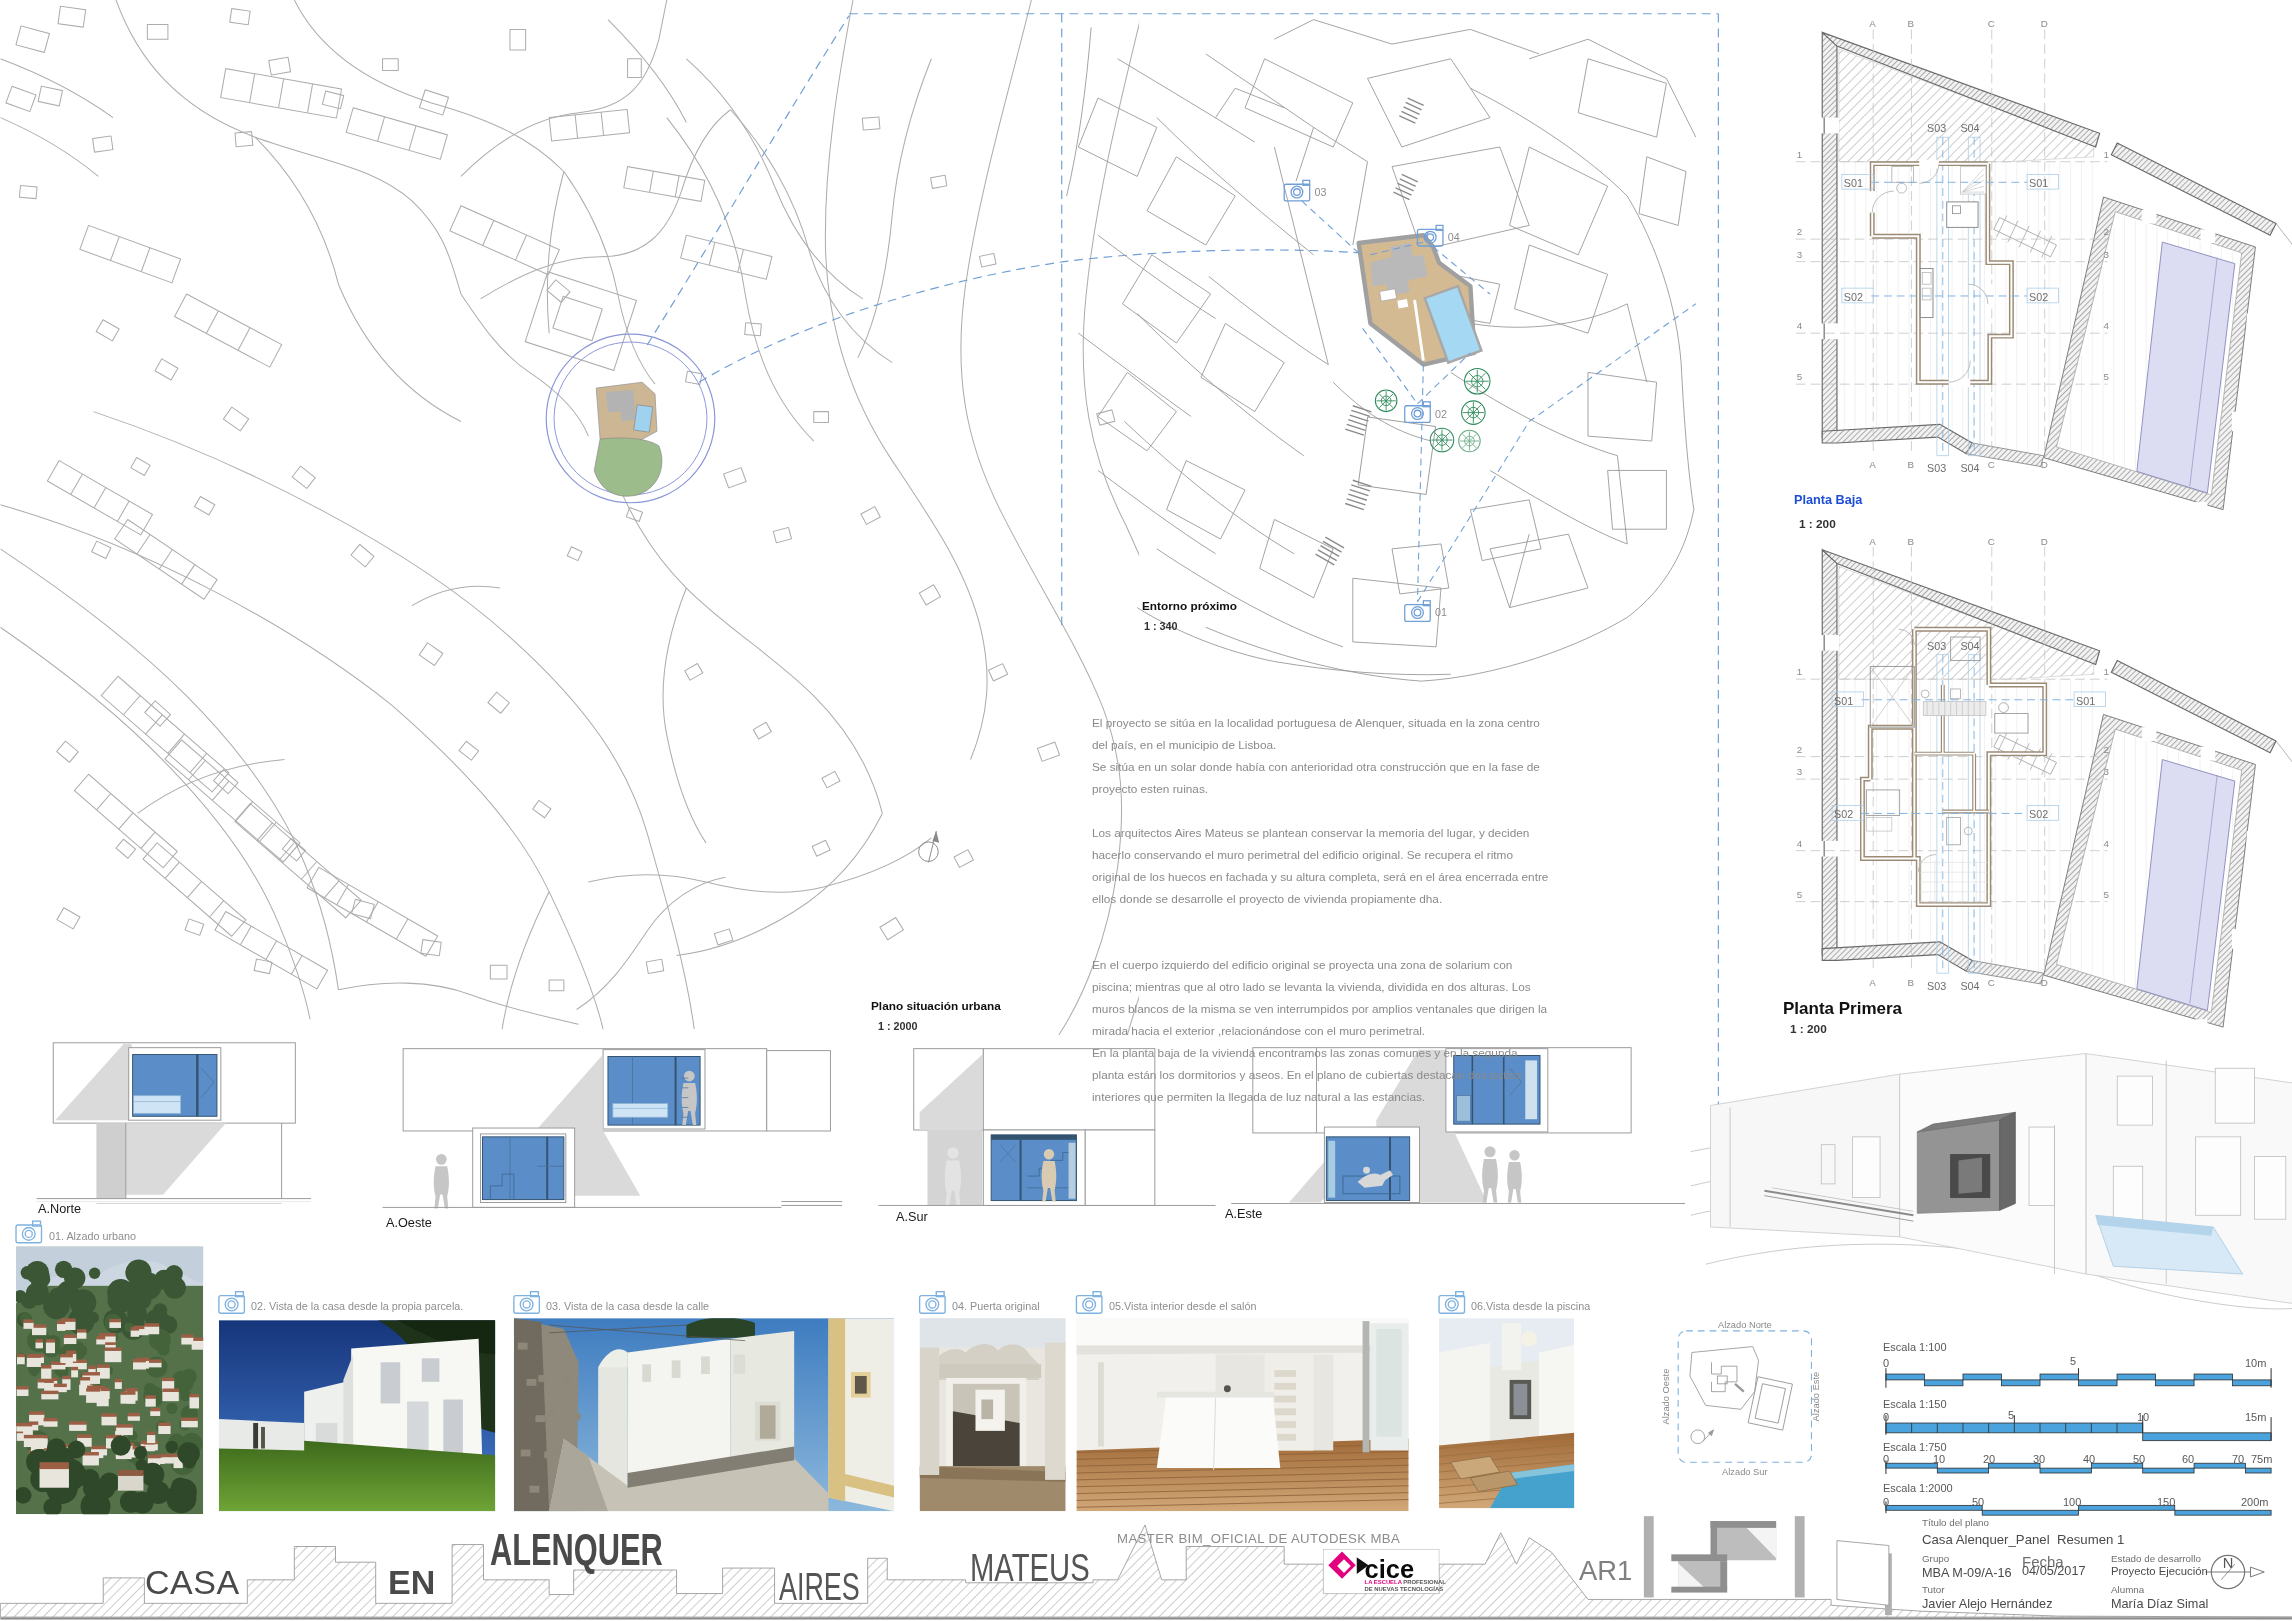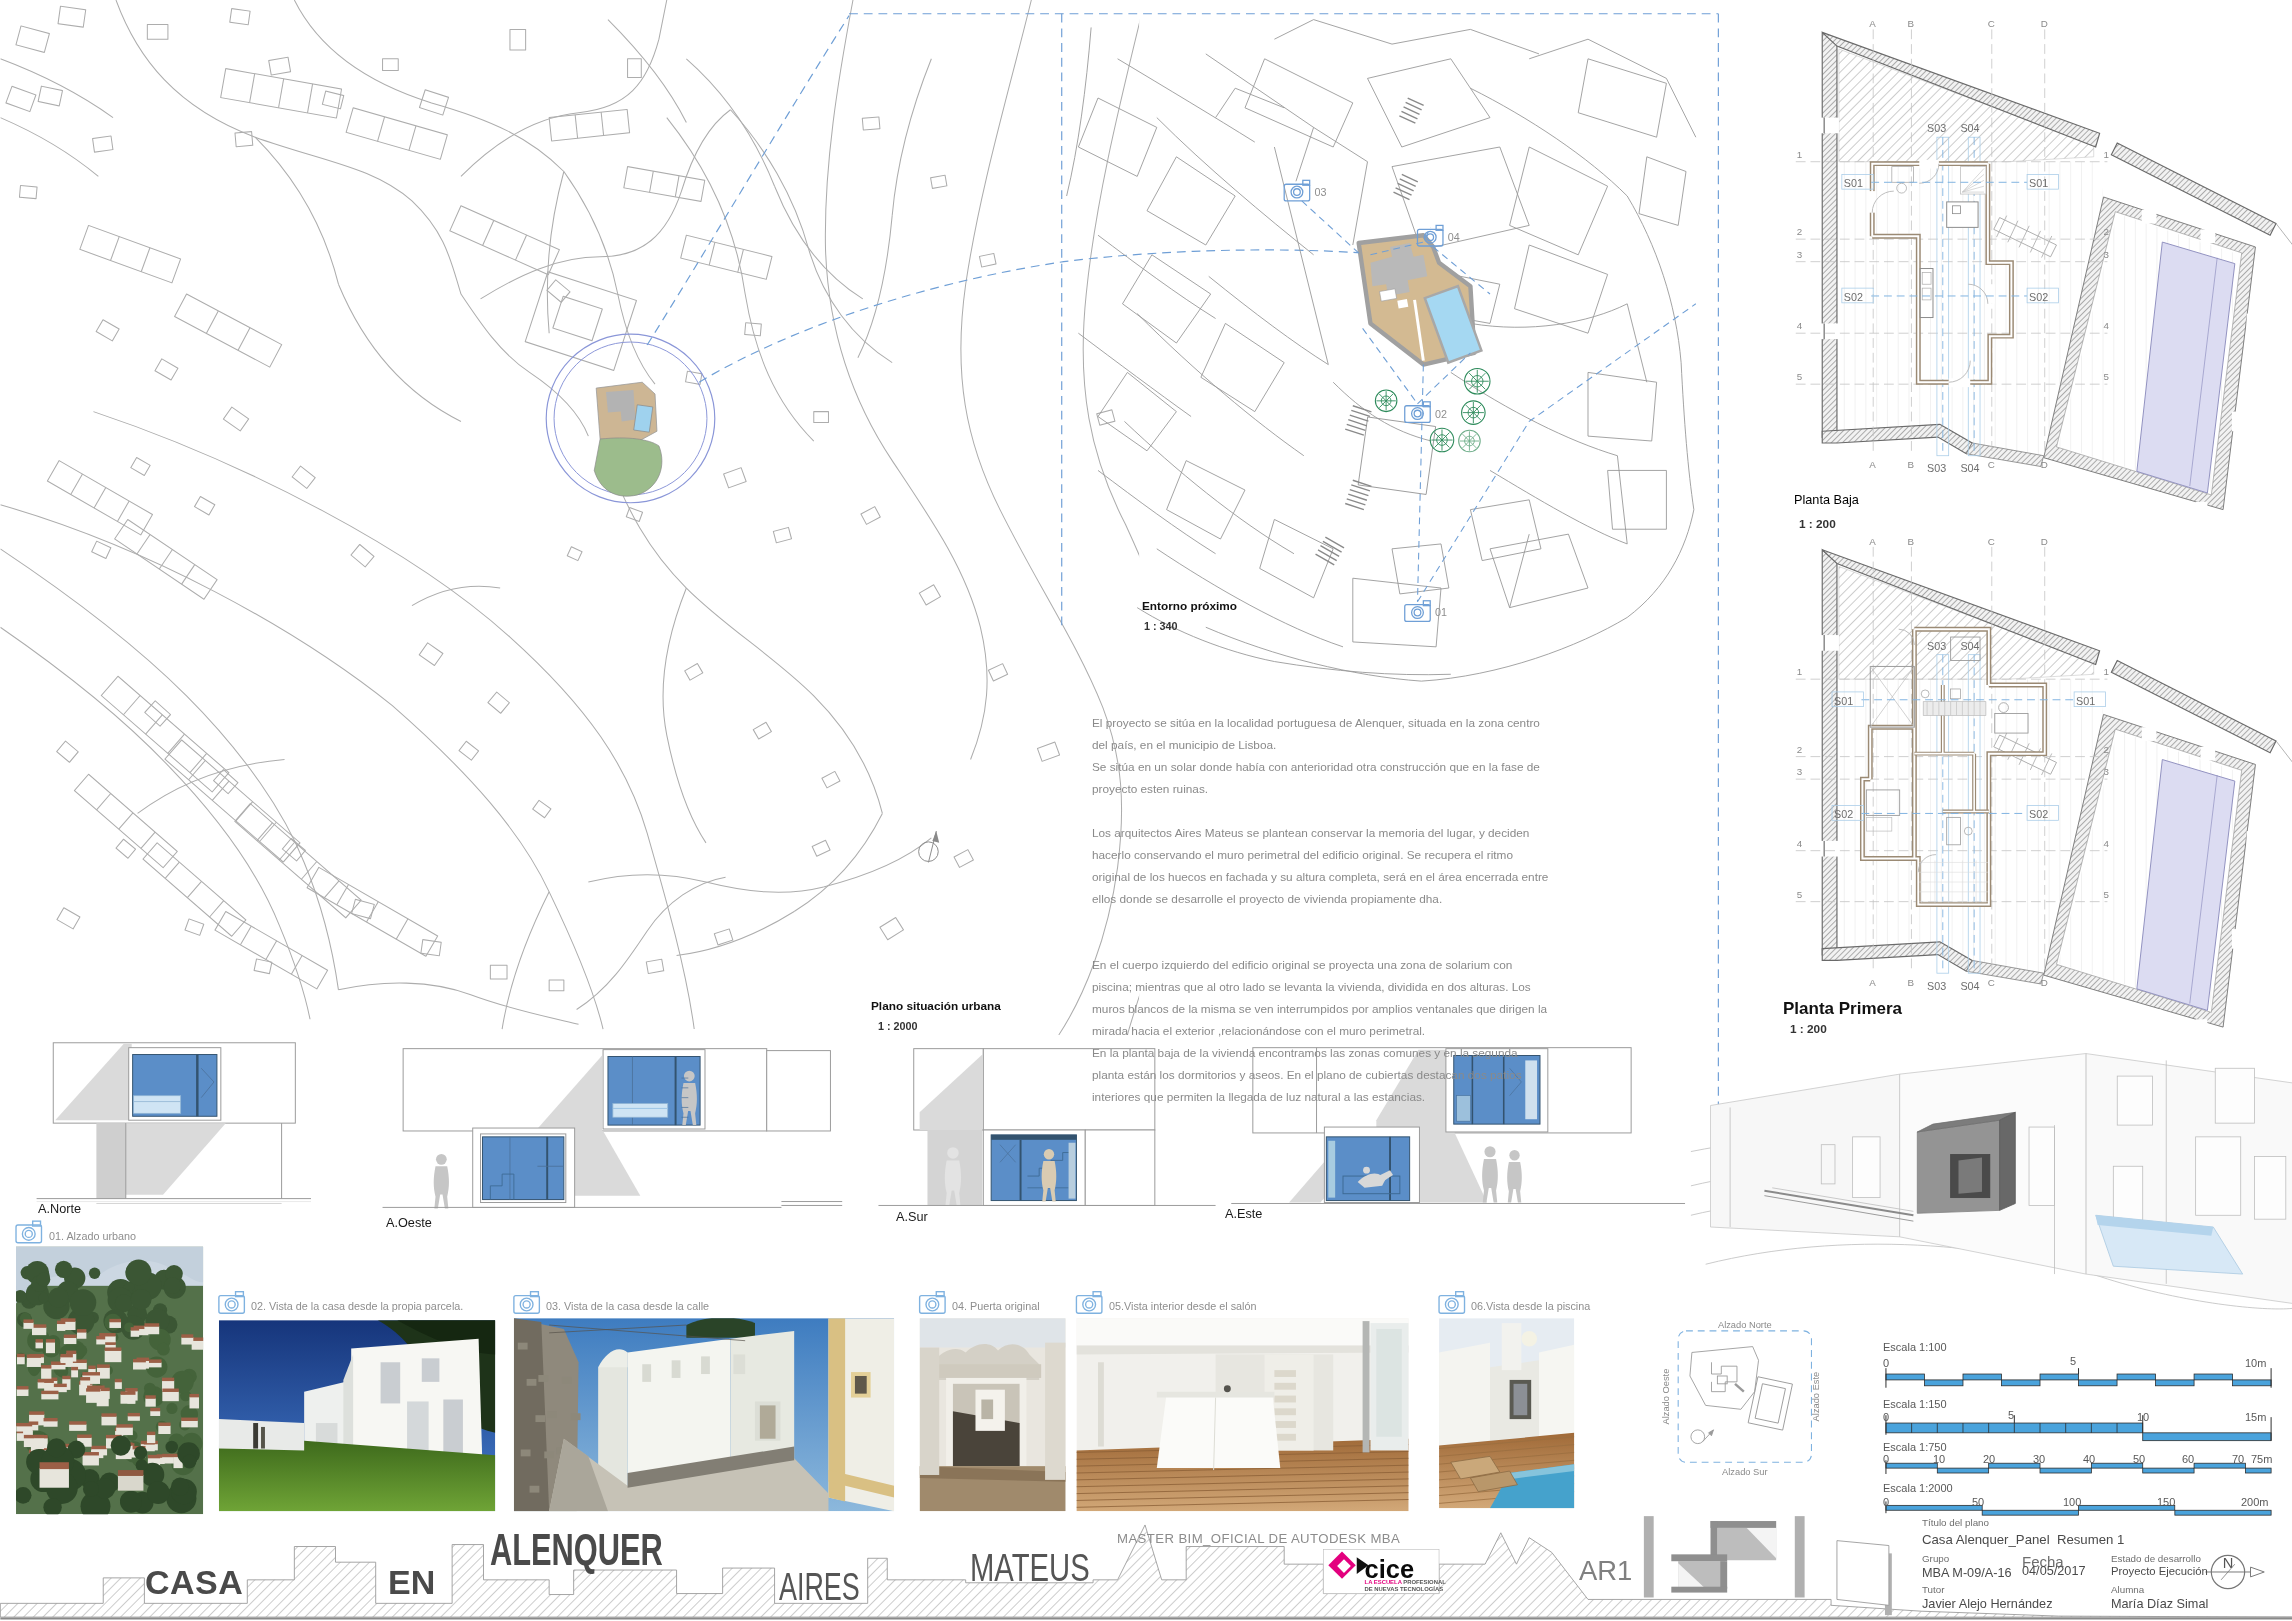--- a/index.html
+++ b/index.html
@@ -1391,31 +1391,31 @@
 El proyecto se sitúa en la localidad portuguesa de Alenquer, situada en la zona centro del país, en el municipio de Lisboa.<br>
 Se sitúa en un solar donde había con anterioridad otra construcción que en la fase de proyecto esten ruinas.<br><br>
 Los arquitectos Aires Mateus se plantean conservar la memoria del lugar, y deciden hacerlo conservando el muro perimetral del edificio original. Se recupera el ritmo original de los huecos en fachada y su altura completa, será en el área encerrada entre ellos donde se desarrolle el proyecto de vivienda propiamente dha.<br><br><br>
 En el cuerpo izquierdo del edificio original se proyecta una zona de solarium con piscina; mientras que al otro lado se levanta la vivienda, dividida en dos alturas. Los muros blancos de la misma se ven interrumpidos por amplios ventanales que dirigen la mirada hacia el exterior ,relacionándose con el muro perimetral.<br>
 En la planta baja de la vivienda encontramos las zonas comunes y en la segunda planta están los dormitorios y aseos. En el plano de cubiertas destacan dos patios interiores que permiten la llegada de luz natural a las estancias.
 </div>
 <div class="abs" style="left:1142px;top:599px;font-size:11.8px;font-weight:bold;color:#111">Entorno próximo</div>
 <div class="abs" style="left:1144px;top:620px;font-size:10.8px;font-weight:bold;color:#333">1 : 340</div>
 <div class="abs" style="left:871px;top:999px;font-size:11.8px;font-weight:bold;color:#111">Plano situación urbana</div>
 <div class="abs" style="left:878px;top:1020px;font-size:10.8px;font-weight:bold;color:#333">1 : 2000</div>
-<div class="abs" style="left:1794px;top:493px;font-size:12.7px;font-weight:normal;color:#000000">Planta Baja</div>
+<div class="abs" style="left:1794px;top:493px;font-size:12.7px;font-weight:bold;color:#1d4ed8">Planta Baja</div>
 <div class="abs" style="left:1799px;top:517px;font-size:11.8px;font-weight:bold;color:#333">1 : 200</div>
 <div class="abs" style="left:1783px;top:999px;font-size:17px;font-weight:bold;color:#111">Planta Primera</div>
 <div class="abs" style="left:1790px;top:1022px;font-size:11.8px;font-weight:bold;color:#333">1 : 200</div>
 <div class="cap" style="left:49px;top:1230px">01. Alzado urbano</div>
 <div class="cap" style="left:251px;top:1300px">02. Vista de la casa desde la propia parcela.</div>
 <div class="cap" style="left:546px;top:1300px">03. Vista de la casa desde la calle</div>
 <div class="cap" style="left:952px;top:1300px">04. Puerta original</div>
 <div class="cap" style="left:1109px;top:1300px">05.Vista interior desde el salón</div>
 <div class="cap" style="left:1471px;top:1300px">06.Vista desde la piscina</div>
-<div class="abs" style="left:145px;top:1563px;font-size:34px;font-weight:bold;color:#4a4a4a;letter-spacing:0.5px">CASA</div>
+<div class="abs" style="left:145px;top:1563px;font-size:34px;font-weight:normal;color:#4a4a4a;letter-spacing:0.5px">CASA</div>
 <div class="abs" style="left:388px;top:1563px;font-size:34px;font-weight:bold;color:#4a4a4a">EN</div>
 <div class="abs" style="left:490px;top:1525px;font-size:44px;font-weight:bold;color:#4a4a4a;transform:scaleX(0.70);transform-origin:0 0">ALENQUER</div>
 <div class="abs" style="left:779px;top:1565px;font-size:39px;color:#555;transform:scaleX(0.69);transform-origin:0 0">AIRES</div>
 <div class="abs" style="left:970px;top:1546px;font-size:39px;color:#555;transform:scaleX(0.75);transform-origin:0 0">MATEUS</div>
 <div class="abs" style="left:1117px;top:1531px;font-size:13.2px;color:#8c8c8c;letter-spacing:0.4px">MASTER BIM_OFICIAL DE AUTODESK MBA</div>
 <div class="abs" style="left:1579px;top:1555px;font-size:27.4px;font-weight:normal;color:#808080">AR1</div>
 <div class="scl" style="left:1883px;top:1341px">Escala 1:100</div>
 <div class="scl" style="left:1883px;top:1357px">0</div>
 <div class="scl" style="left:2070px;top:1355px">5</div>
 <div class="scl" style="left:2245px;top:1357px">10m</div>

